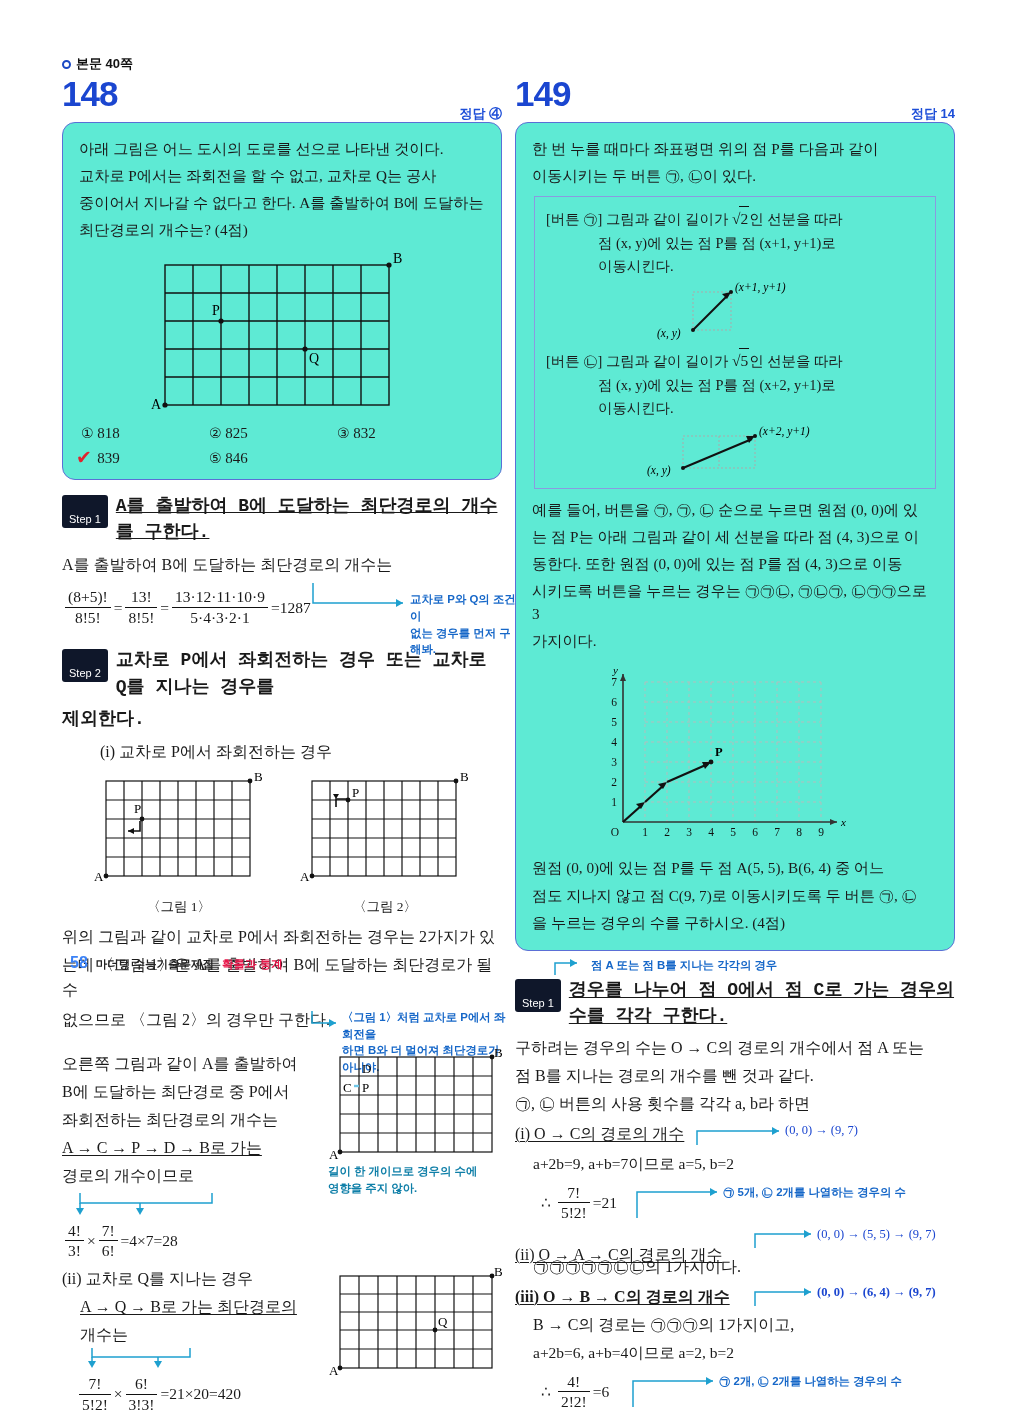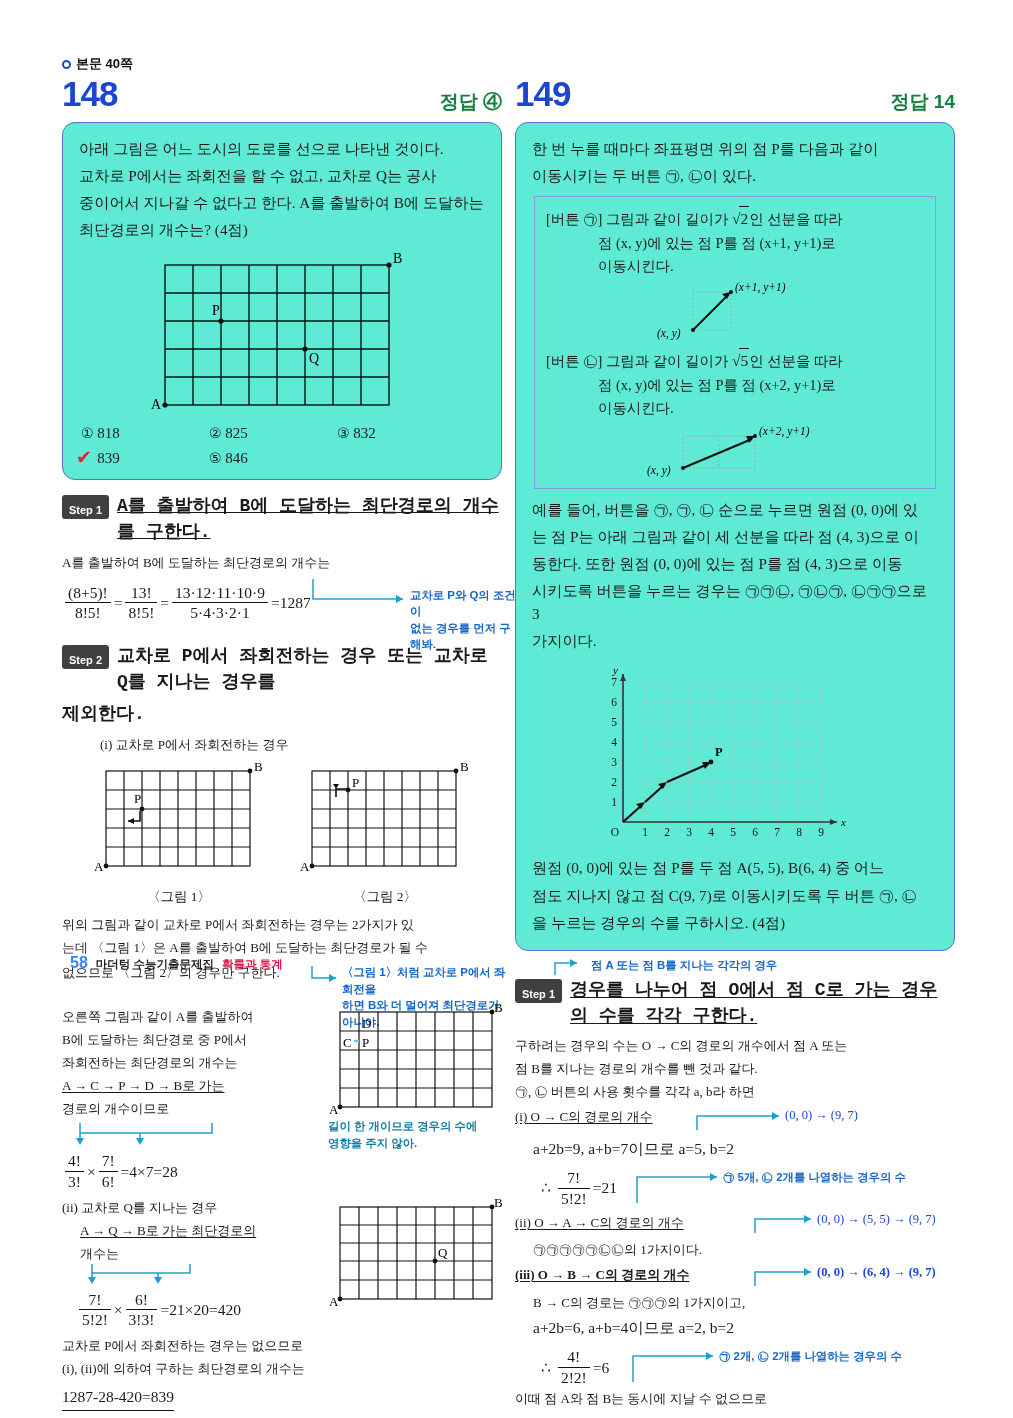--- a/index.html
+++ b/index.html
@@ -33,23 +33,23 @@
   .col-right { left:515px; }
 
   .q-head { position:relative; height:42px; }
   .q-num {
     position:absolute; left:0; top:-6px;
     font-family:"Liberation Sans", sans-serif;
     font-weight:bold; font-size:35px; color:#1b46d0;
     letter-spacing:-1px;
   }
   .q-ans {
-    position:absolute; right:0; top:9px;
+    position:absolute; right:0; top:25px;
     font-family:"Liberation Sans", sans-serif;
-    font-weight:bold; font-size:19px; color:#15803d;
+    font-weight:bold; font-size:13px; color:#1d4ed8;
   }
 
   
   .prob-box {
     border:1.6px solid #5b6fd6;
     border-radius:13px;
     padding:14px 16px 12px 16px;
     background:#5eead4;
   }
   .prob-box p { margin:0 0 4px 0; font-size:15.2px; line-height:1.52; }
@@ -72,31 +72,31 @@
   .ck {
     position:absolute; left:-3px; top:-2px; width:22px; height:19px;
     color:#e0232e; font-size:19px; line-height:1;
     font-family:"DejaVu Sans", sans-serif;
   }
   .choice.checked .chnum { visibility:hidden; }
 
   
   .step-row { display:flex; align-items:flex-start; gap:8px; margin:13px 0 6px 0; }
   .step-badge {
-    background:#404040; color:#fff;
+    background:#0f172a; color:#fff;
     font-family:"Liberation Sans", sans-serif;
-    font-weight:bold; font-size:11px;
-    padding:9px 7px 3px 7px; border-radius:3px;
+    font-weight:normal; font-size:11px;
+    padding:18px 7px 3px 7px; border-radius:3px;
     white-space:nowrap; flex:none; margin-top:2px;
   }
   .step-text { font-size:18px; font-weight:bold; line-height:1.45;font-family:Liberation Mono, monospace; }
   .step-text.ul { text-decoration:underline; text-decoration-thickness:1px; }
 
   
-  .txt { font-size:13px; line-height:1.62; margin:2px 0; }
+  .txt { font-size:16px; line-height:1.62; margin:2px 0; }
   .u { text-decoration:underline; text-decoration-thickness:1px; text-underline-offset:2px; }
   .note {
     color:#1667c8; font-family:"Liberation Sans", sans-serif;
     font-weight:bold; font-size:11.4px; line-height:1.45;
   }
   .note-teal { color:#0f7fa8; }
 
   
   .math { font-family:"Liberation Serif", serif; font-size:15.5px; }
   .frac { display:inline-block; vertical-align:middle; text-align:center; margin:0 3px; }
@@ -595,21 +595,21 @@
         <span class="math">=21</span>
       </div>
       <svg width="110" height="42" style="position:absolute; left:116px; top:4px;">
         <path d="M6 36 L6 10 L86 10" stroke="#1ea0cf" stroke-width="1.5" fill="none"></path>
         <path d="M86 10 l-7 -4 l0 8 z" fill="#1ea0cf"></path>
       </svg>
       <span class="note" style="position:absolute; left:208px; top:6px; white-space:nowrap;">㉠ 5개, ㉡ 2개를 나열하는 경우의 수</span>
     </div>
 
     <div style="position:relative; height:28px; margin-top:-6px;">
-      <span class="txt u" style="position:absolute; left:0; top:1px;">(ii) O → A → C의 경로의 개수</span>
+      <span class="txt u" style="position:absolute; left:0; top:16px;">(ii) O → A → C의 경로의 개수</span>
       <svg width="120" height="28" style="position:absolute; left:236px; top:2px;">
         <path d="M4 22 L4 8 L60 8" stroke="#1ea0cf" stroke-width="1.5" fill="none"></path>
         <path d="M60 8 l-7 -4 l0 8 z" fill="#1ea0cf"></path>
       </svg>
       <span class="math" style="position:absolute; left:302px; top:3px; color:#1b46d0; font-size:12.5px; white-space:nowrap;">(0, 0) → (5, 5) → (9, 7)</span>
     </div>
     <div class="txt" style="padding-left:18px;">㉠㉠㉠㉠㉠㉡㉡의 1가지이다.</div>
 
     <div style="position:relative; height:28px;font-weight:bold;">
       <span class="txt u" style="position:absolute; left:0; top:0;">(iii) O → B → C의 경로의 개수</span>

